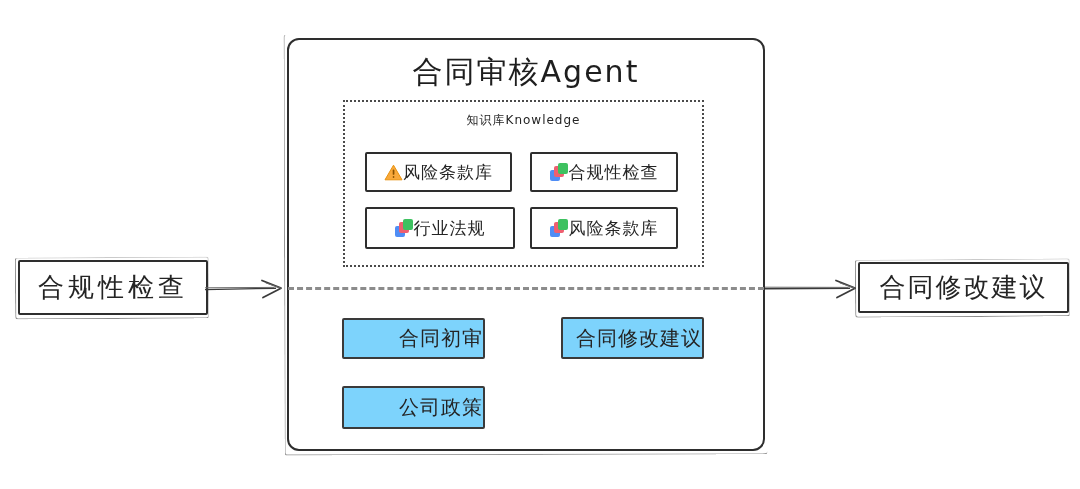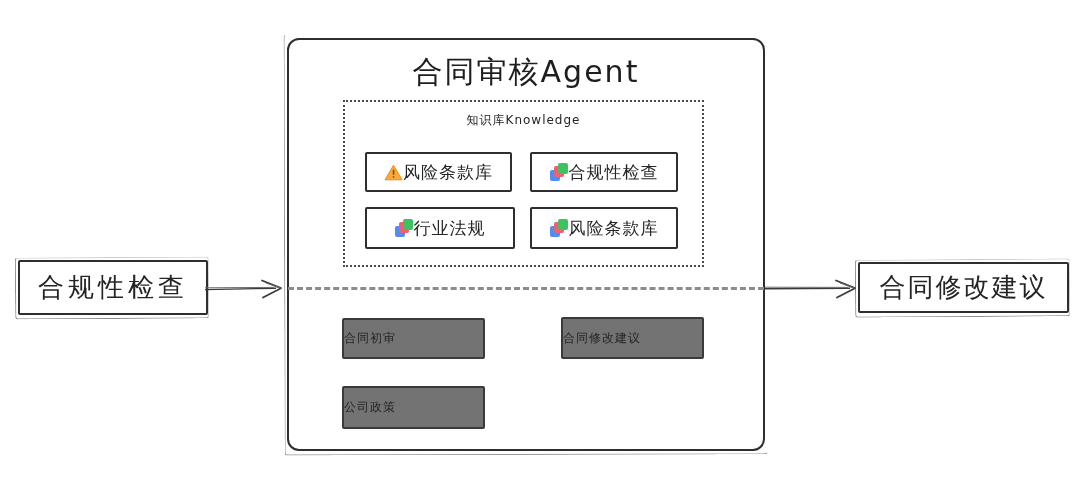--- a/index.html
+++ b/index.html
@@ -104,25 +104,25 @@
   .divider {
     position: absolute;
     left: -1px; right: -1px; top: 247px;
     border-top: 3px dashed #8c8c8c;
   }
 
   .p-item {
     position: absolute;
     border: 2px solid #3a3a3a;
     border-radius: 2px;
-    background: #737373;
+    background: #7dd3fc;
     display: flex;
     align-items: center;
-    justify-content: flex-start;
-    font-size: 12px;
+    justify-content: flex-end;
+    font-size: 20px;
     letter-spacing: 1px;
   }
   .p1 { left: 53px;  top: 278px; width: 143px; height: 41px; }
   .p2 { left: 272px; top: 277px; width: 143px; height: 42px; }
   .p3 { left: 53px;  top: 346px; width: 143px; height: 43px; }
   .p4 { left: 272px; top: 346px; width: 143px; height: 43px; }
 
   .arrow { position: absolute; }
   .arrow-left  { left: 200px; top: 272px; }
   .arrow-right { left: 762px; top: 272px; }

